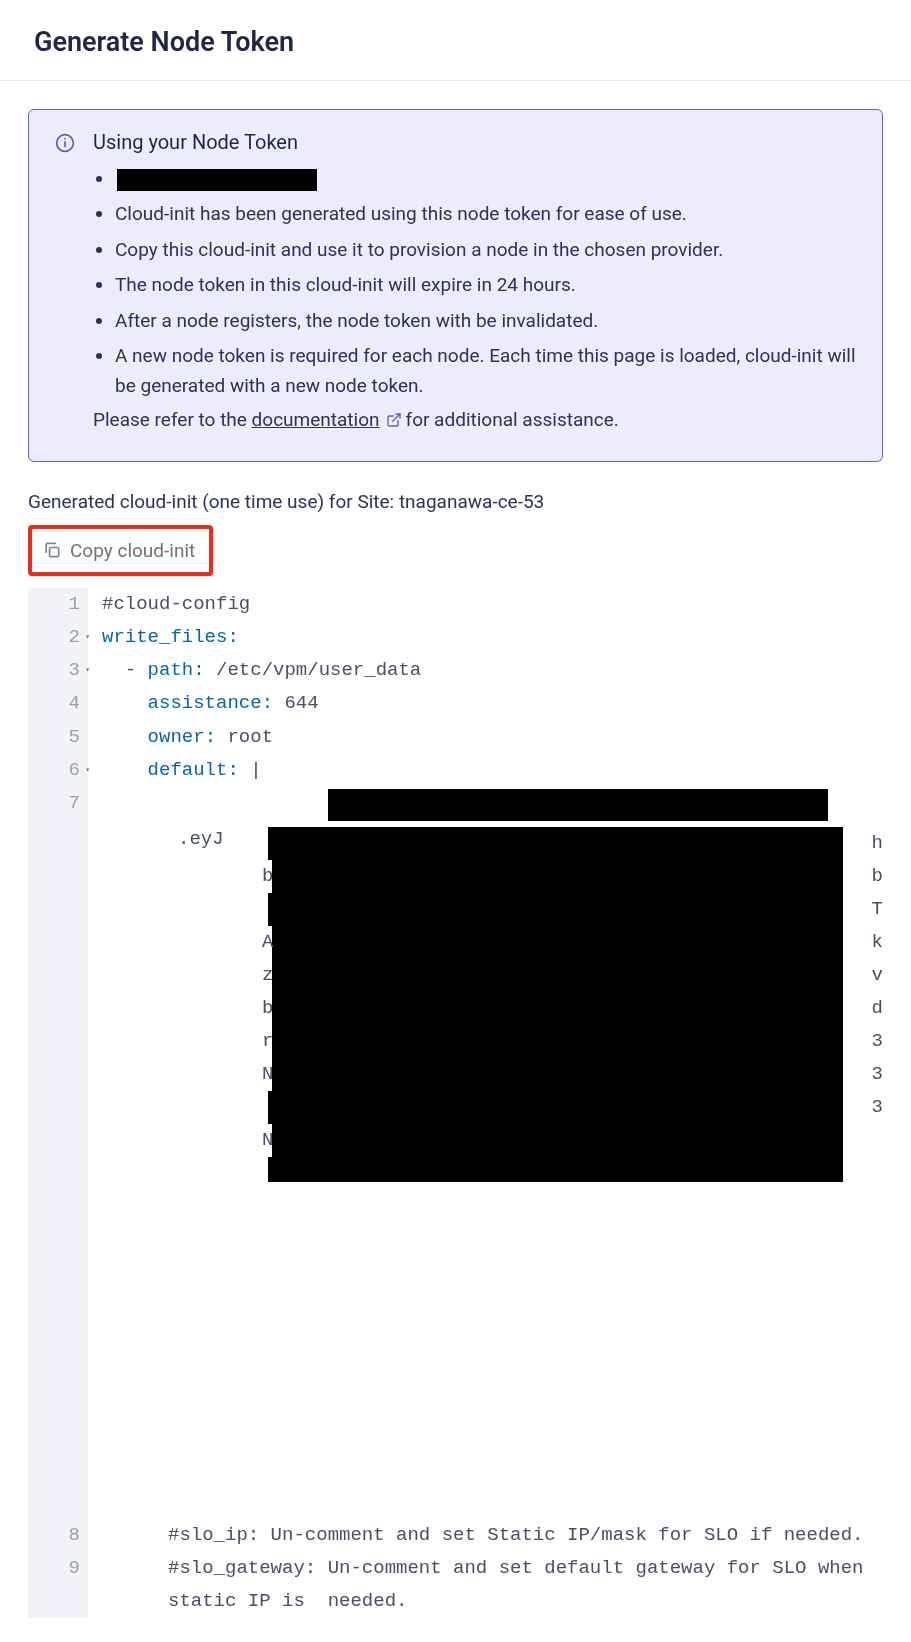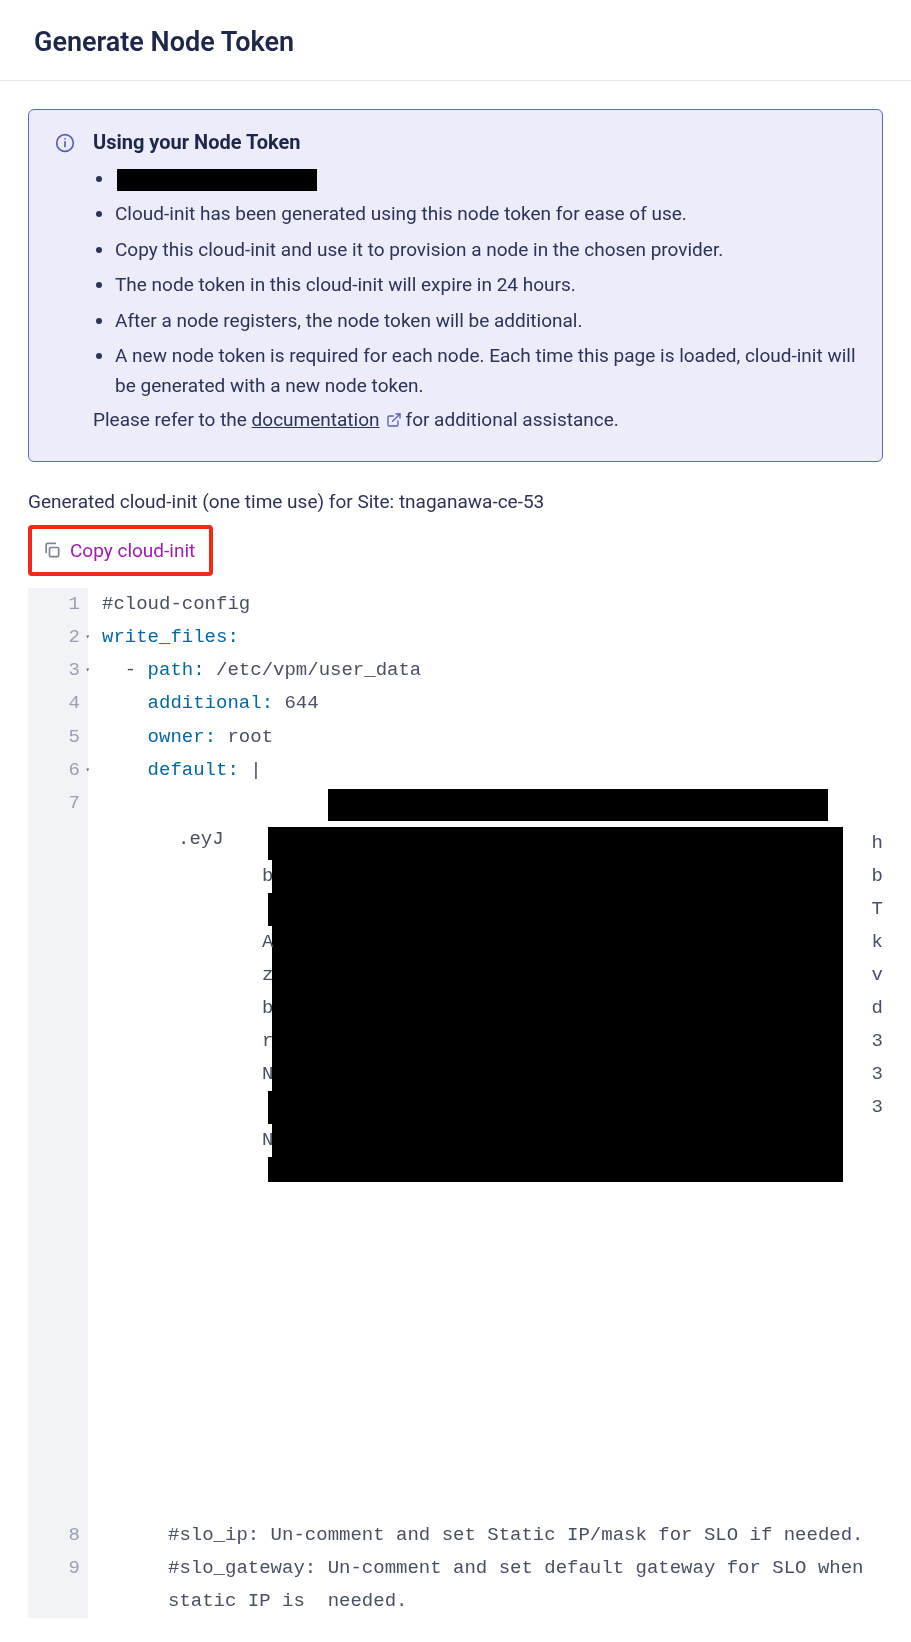--- a/index.html
+++ b/index.html
@@ -34,21 +34,21 @@
     background: #ececfa;
     padding: 20px 26px 24px 26px;
     color: #2d3259;
   }
   .info-box-row { display: flex; column-gap: 18px; align-items: flex-start; }
   .info-icon-wrap { flex: 0 0 auto; padding-top: 3px; }
   .info-icon-wrap svg { width: 20px; height: 20px; display: block; }
   .info-body { flex: 1 1 auto; }
   .info-title {
     font-size: 20px;
-    font-weight: 700;
+    font-weight: 400;
     margin: 0 0 10px 0;
     color: #1e2749;
   }
   .info-list {
     margin: 0;
     padding-left: 22px;
   }
   .info-list li {
     margin: 6px 0;
     font-size: 19px;
@@ -87,21 +87,21 @@
   .copy-btn-wrap { margin-bottom: 12px; }
   .copy-btn {
     display: inline-flex;
     align-items: center;
     gap: 8px;
     border: 4px solid #f22818;
     border-radius: 4px;
     background: #fff;
     padding: 10px 14px 10px 10px;
     font-size: 19px;
-    color: #a21caf;
+    color: #737373;
     cursor: pointer;
     font-family: inherit;
   }
   .copy-btn .copy-icon svg { width: 20px; height: 20px; display: block; }
   .code-block {
     background: #fff;
     font-family: ui-monospace, SFMono-Regular, "SF Mono", Menlo, Consolas, "Liberation Mono", monospace;
     font-size: 19px;
     line-height: 1.75;
     color: #485065;
@@ -169,21 +169,21 @@
         </div>
         <div class="info-body">
           <div class="info-title">Using your Node Token</div>
           <ul class="info-list">
             <li>
               <span class="redact-inline"></span>
             </li>
             <li>Cloud-init has been generated using this node token for ease of use.</li>
             <li>Copy this cloud-init and use it to provision a node in the chosen provider.</li>
             <li>The node token in this cloud-init will expire in 24 hours.</li>
-            <li>After a node registers, the node token will be additional.</li>
+            <li>After a node registers, the node token with be invalidated.</li>
             <li>A new node token is required for each node. Each time this page is loaded, cloud-init will be generated with a new node token.</li>
           </ul>
           <div class="info-footer">
             <span>Please refer to the </span><a class="doc-link">documentation</a><span class="ext-icon">
               <svg viewBox="0 0 24 24" fill="none" stroke="#5a5fb5" stroke-width="2" stroke-linecap="round" stroke-linejoin="round">
                 <path d="M18 13v6a2 2 0 0 1-2 2H5a2 2 0 0 1-2-2V8a2 2 0 0 1 2-2h6"></path>
                 <polyline points="15 3 21 3 21 9"></polyline>
                 <line x1="10" y1="14" x2="21" y2="3"></line>
               </svg>
             </span><span>for additional assistance.</span>
@@ -220,21 +220,21 @@
         <div class="code-cell"><span class="tok-key">write_files</span><span class="tok-key">:</span></div>
       </div>
 
       <div class="code-line">
         <div class="gutter"><span class="gutter-num">3</span><span class="fold">▾</span></div>
         <div class="code-cell"><span class="token-pre">  - </span><span class="tok-key">path</span><span class="tok-key">:</span><span class="tok-text"> </span><span class="tok-text">/etc/vpm/user_data</span></div>
       </div>
 
       <div class="code-line">
         <div class="gutter"><span class="gutter-num">4</span></div>
-        <div class="code-cell"><span class="token-pre">    </span><span class="tok-key">additional</span><span class="tok-key">:</span><span class="tok-text"> </span><span class="tok-text">644</span></div>
+        <div class="code-cell"><span class="token-pre">    </span><span class="tok-key">assistance</span><span class="tok-key">:</span><span class="tok-text"> </span><span class="tok-text">644</span></div>
       </div>
 
       <div class="code-line">
         <div class="gutter"><span class="gutter-num">5</span></div>
         <div class="code-cell"><span class="token-pre">    </span><span class="tok-key">owner</span><span class="tok-key">:</span><span class="tok-text"> </span><span class="tok-text">root</span></div>
       </div>
 
       <div class="code-line">
         <div class="gutter"><span class="gutter-num">6</span><span class="fold">▾</span></div>
         <div class="code-cell"><span class="token-pre">    </span><span class="tok-key">default</span><span class="tok-key">:</span><span class="tok-text"> </span><span class="tok-text">|</span></div>

